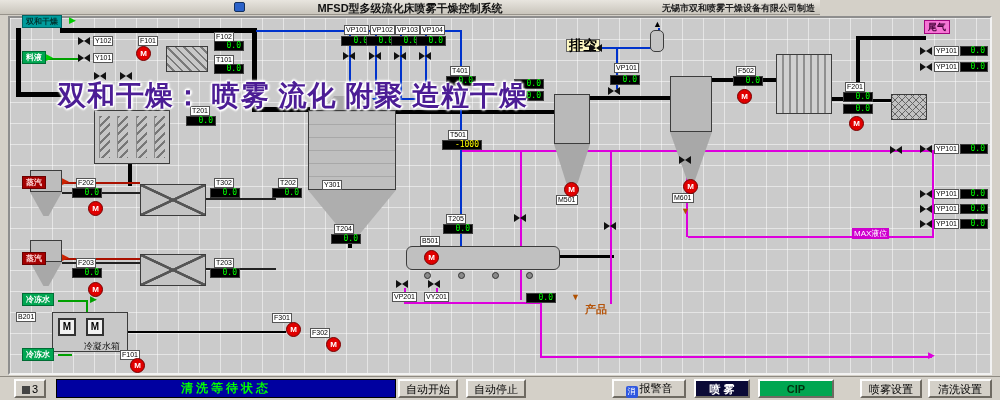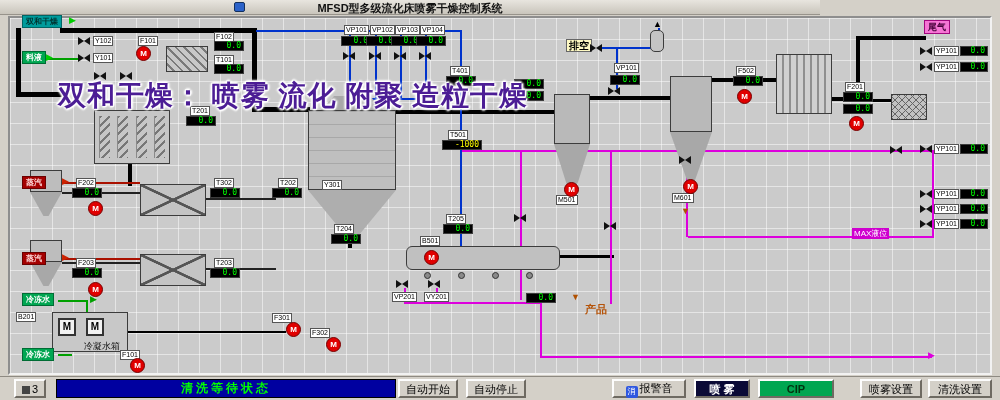--- a/index.html
+++ b/index.html
@@ -38,21 +38,21 @@
 .tag{position:absolute;z-index:4;background:#fff;border:1px solid #555;color:#000;font-size:7px;line-height:8px;padding:0 1px;white-space:nowrap}
 .disp{position:absolute;z-index:4;background:#000;border:1px solid #3c3c3c;color:#00ff00;width:30px;height:10px;font-family:"DejaVu Sans Mono",monospace;font-size:8px;line-height:8px;text-align:right;padding-right:2px}
 .valve{position:absolute;width:12px;height:9px;z-index:4}
 .valve::before,.valve::after{content:"";position:absolute;top:0;width:0;height:0;border-top:4.5px solid transparent;border-bottom:4.5px solid transparent}
 .valve::before{left:0;border-left:6px solid #111}
 .valve::after{right:0;border-right:6px solid #111}
 .pump{position:absolute;z-index:4;width:15px;height:15px;border-radius:50%;background:#e00000;border:1px solid #700;color:#fff;font-size:8px;font-weight:bold;text-align:center;line-height:13px}
 .motor{position:absolute;z-index:4;width:18px;height:18px;background:#f2f2f2;border:2px solid #333;color:#000;font-size:10px;font-weight:bold;text-align:center;line-height:13px}
 .flowlabel{position:absolute;z-index:4;font-size:8px;font-weight:bold;padding:1px 3px;white-space:nowrap;line-height:9px;border:1px solid rgba(0,0,0,.35)}
 .lbl{position:absolute;z-index:4;white-space:nowrap}
-.tagbig{background:#fef9c3;border:1px solid #666;font-size:10px;font-weight:bold;color:#000;padding:0 2px;line-height:11px}
+.tagbig{background:#fef9c3;border:1px solid #666;font-size:14px;font-weight:bold;color:#000;padding:0 2px;line-height:11px}
 .pink{background:#f675d5;border:1px solid #a1077e;color:#46003a;font-size:9px;font-weight:bold;padding:1px 3px;line-height:10px}
 .product{color:#b45309;font-size:11px;font-weight:bold}
 .plain{color:#111;font-size:9px}
 .magenta{background:#cf00cf;color:#fff;font-size:8px;padding:1px 2px;line-height:9px}
 .arrow{position:absolute;z-index:4;font-size:9px;line-height:9px}
 .estop{position:absolute;left:340px;top:128px;width:80px;height:24px;z-index:6;background:#ffee00;border:2px solid;border-color:#fffbd0 #8a7d00 #8a7d00 #fffbd0;color:#000;font-size:12px;font-weight:bold;text-align:center;line-height:20px;letter-spacing:2px}
 .watermark{position:absolute;left:58px;top:77px;z-index:9;font-size:28px;font-weight:bold;color:#4c1d95;letter-spacing:1px;white-space:nowrap;text-shadow:2px 0 2px #fff,-2px 0 2px #fff,0 2px 2px #fff,0 -2px 2px #fff,1px 1px 0 #fff,-1px -1px 0 #fff}
 #bottombar{position:absolute;left:0;top:376px;width:1000px;height:24px;background:#d4d0c8;border-top:1px solid #8e8a82;z-index:10}
 .btn{position:absolute;top:2px;height:19px;background:#d4d0c8;border:2px solid;border-color:#fdfdfd #6e6a62 #6e6a62 #fdfdfd;font-size:11px;color:#000;text-align:center;line-height:14px;font-family:inherit;padding:0;cursor:pointer}
 .btn.dark{background:#0a0a36;color:#fff;font-weight:bold}
@@ -60,20 +60,21 @@
 #statusbox{position:absolute;left:56px;top:2px;width:340px;height:19px;background:#0000a0;border:1px solid #000;color:#00ff00;font-size:12px;font-weight:bold;text-align:center;line-height:17px;letter-spacing:3px}
 .muteicon{display:inline-block;width:12px;height:12px;background:#2f58e0;color:#fff;font-size:8px;line-height:12px;text-align:center;vertical-align:-2px;margin-right:2px;border-radius:2px}
 .pageicon{display:inline-block;width:8px;height:8px;background:#444;margin-right:2px;vertical-align:-1px}
 </style>
 </head>
 <body>
 
 <div id="titlebar">
   <span class="appicon"></span>
   <span class="title">MFSD型多级流化床喷雾干燥控制系统</span>
+  <span class="mfr">无锡市双和喷雾干燥设备有限公司制造</span>
 </div>
 
 <div id="diagram">
   <div class="panel"></div>
 
   <div class="vessel baghouse">
       <i></i>
       <i></i>
       <i></i>
       <i></i>

